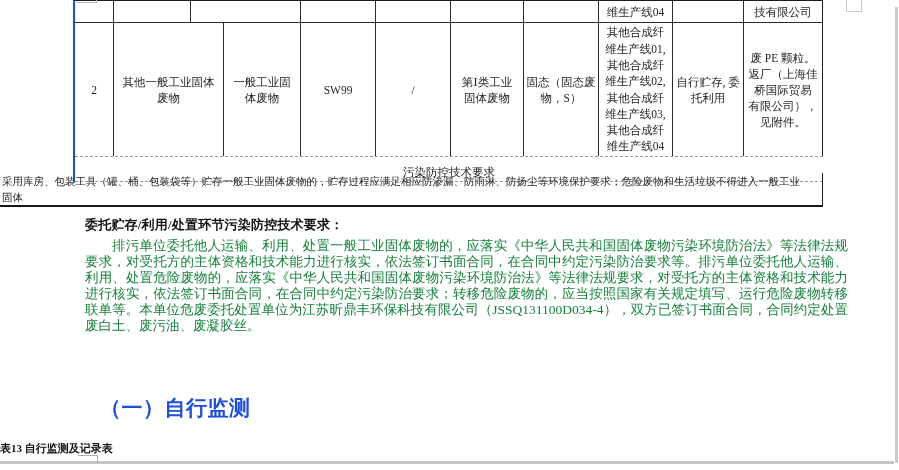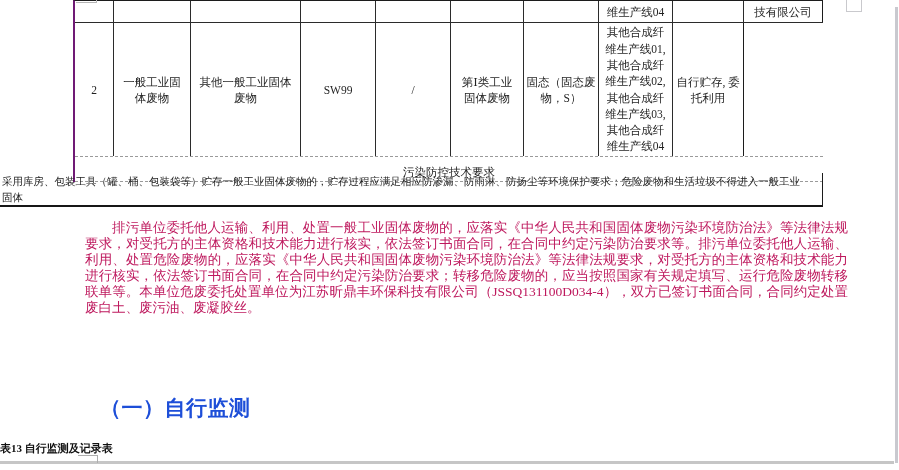--- a/index.html
+++ b/index.html
@@ -3,21 +3,21 @@
 <meta charset="utf-8">
 <style>
   html,body{margin:0;padding:0;background:#ffffff;}
   .stage{
     position:relative;width:899px;height:470px;background:#ffffff;overflow:hidden;
     font-family:"Liberation Serif","DejaVu Serif",serif;color:#1f1f1f;
   }
   
   .tbl{
     position:absolute;left:73px;top:0;width:750px;
-    border-left:2px solid #701a75;border-top:1px solid #1c1c1c;
+    border-left:2px solid #1d4ed8;border-top:1px solid #1c1c1c;
     box-sizing:border-box;background:#fff;
   }
   .trow{display:flex;box-sizing:border-box;}
   .rowA{height:22px;border-bottom:1px solid #2b2b2b;}
   .rowB{height:134px;border-bottom:1px dashed #9a9a9a;}
   .rowC{height:17px;border-bottom:1px dashed #9a9a9a;}
   .cell{
     box-sizing:border-box;border-right:1px solid #2b2b2b;
     display:flex;align-items:center;justify-content:center;
     text-align:center;font-size:11.5px;line-height:16px;white-space:pre-line;
@@ -36,21 +36,21 @@
     position:absolute;left:0;top:173px;width:823px;height:34px;box-sizing:border-box;
     border-right:1.5px solid #1c1c1c;border-bottom:2px solid #161616;
     font-size:10.5px;line-height:16px;white-space:pre-line;
     padding:1px 13px 0 2px;color:#222;overflow:hidden;
   }
   
   .entrust{position:absolute;left:85px;top:216px;width:763px;}
   .entrust-title{font-size:13px;font-weight:bold;color:#111;letter-spacing:.2px;}
   .entrust-body{
     margin:4px 0 0 0;font-size:13.5px;line-height:16px;text-align:justify;
-    text-indent:2em;color:#be185d;
+    text-indent:2em;color:#15803d;
   }
   
   .h-section{position:absolute;left:95px;top:351px;font-size:17px;font-weight:bold;color:#0c0c0c;letter-spacing:.5px;}
   .h-sub{position:absolute;left:100px;top:394px;font-size:21px;font-weight:bold;color:#1d4ed8;letter-spacing:.5px;}
   .tbl-caption{position:absolute;left:0;top:441px;width:899px;font-size:11px;font-weight:bold;color:#111;}
   
   .page-right-line{position:absolute;left:895px;top:7px;width:3px;height:456px;background:#c9c9cf;}
   .page-bottom-line{position:absolute;left:0;top:461px;width:894px;height:3px;background:#c6c6c6;}
   .mark-top-left{position:absolute;left:76px;top:0;width:21px;height:3px;border-bottom:1.5px solid #b5b5b5;border-right:1.5px solid #b5b5b5;box-sizing:border-box;}
   .mark-bottom-left{position:absolute;left:78px;top:455px;width:20px;height:8px;border-top:1.5px solid #aeaeae;border-right:1.5px solid #aeaeae;box-sizing:border-box;}
@@ -69,50 +69,56 @@
       <div class="cell c3"></div>
       <div class="cell c4"></div>
       <div class="cell c5"></div>
       <div class="cell c6"></div>
       <div class="cell c7">维生产线04</div>
       <div class="cell c8"></div>
       <div class="cell c9">技有限公司</div>
     </div>
     <div class="trow rowB">
       <div class="cell c0">2</div>
+      <div class="cell c2">其他一般工业固体
+废物</div>
       <div class="cell c1">一般工业固
 体废物</div>
-      <div class="cell c2">其他一般工业固体
-废物</div>
       <div class="cell c3">SW99</div>
       <div class="cell c4">/</div>
       <div class="cell c5">第Ⅰ类工业
 固体废物</div>
       <div class="cell c6">固态（固态废
 物，S）</div>
       <div class="cell c7">其他合成纤
 维生产线01,
 其他合成纤
 维生产线02,
 其他合成纤
 维生产线03,
 其他合成纤
 维生产线04</div>
       <div class="cell c8">自行贮存, 委
 托利用</div>
+      <div class="cell c9">废 PE 颗粒。
+返厂（上海佳
+桥国际贸易
+有限公司），
+见附件。</div>
     </div>
     <div class="rowC">
       <div class="rowC-cell">污染防控技术要求</div>
     </div>
   </div>
 
   <div class="tech-row">采用库房、包装工具（罐、桶、包装袋等）贮存一般工业固体废物的，贮存过程应满足相应防渗漏、防雨淋、防扬尘等环境保护要求；危险废物和生活垃圾不得进入一般工业固体
 废物贮存场及填埋场；不相容的一般工业固体废物应设置不同的分区进行贮存和填埋作业；  贮存场、填埋场应设置清晰、完整的一般工业固体废物标志牌等。</div>
 
   <div class="entrust">
+    <div class="entrust-title">委托贮存/利用/处置环节污染防控技术要求：</div>
     <p class="entrust-body">排污单位委托他人运输、利用、处置一般工业固体废物的，应落实《中华人民共和国固体废物污染环境防治法》等法律法规要求，对受托方的主体资格和技术能力进行核实，依法签订书面合同，在合同中约定污染防治要求等。排污单位委托他人运输、利用、处置危险废物的，应落实《中华人民共和国固体废物污染环境防治法》等法律法规要求，对受托方的主体资格和技术能力进行核实，依法签订书面合同，在合同中约定污染防治要求；转移危险废物的，应当按照国家有关规定填写、运行危险废物转移联单等。本单位危废委托处置单位为江苏昕鼎丰环保科技有限公司（JSSQ131100D034-4），双方已签订书面合同，合同约定处置废白土、废污油、废凝胶丝。</p>
   </div>
 
   <div class="h-sub">（一）自行监测</div>
 
   <div class="tbl-caption">表13  自行监测及记录表</div>
 
   <div class="page-right-line"></div>
   <div class="page-bottom-line"></div>
   <div class="mark-top-left"></div>

